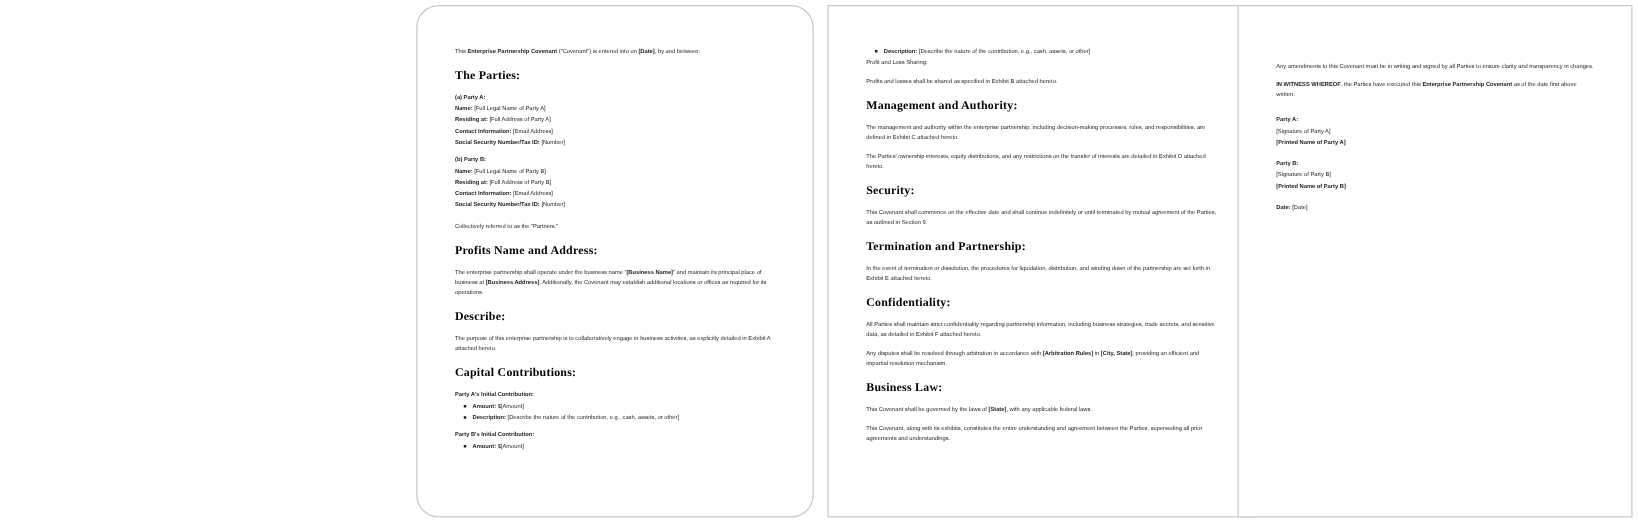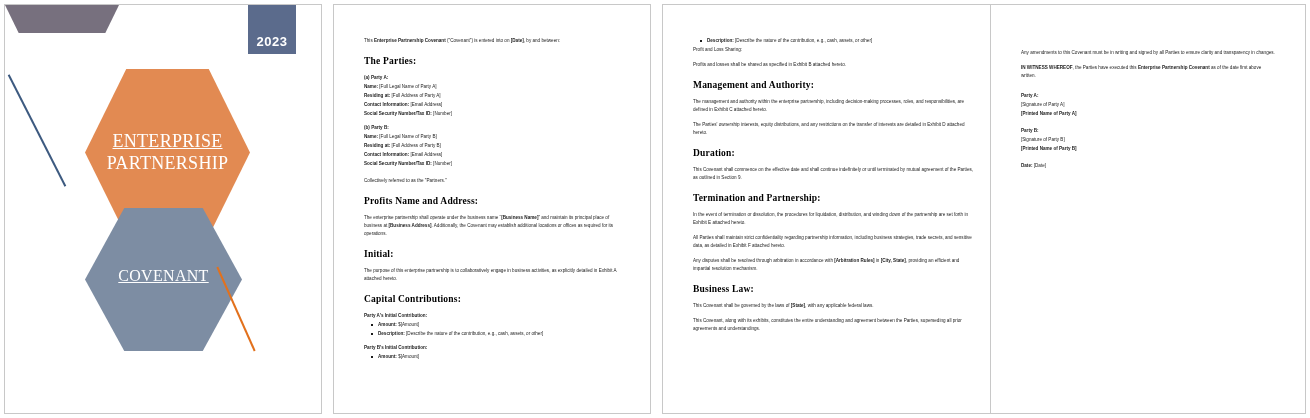--- a/index.html
+++ b/index.html
@@ -22,21 +22,21 @@
   
   .page {
     position: absolute;
     top: 4px;
     height: 410px;
     background: #ffffff;
     border: 1px solid #c8c8c8;
     overflow: hidden;
   }
   .page-1 { left: 4px;    width: 318px; }
-  .page-2 { left: 333px;  width: 318px; }
+  .page-2 { left: 333px;  width: 318px; border-radius: 18px; }
   .page-3 { left: 662px;  width: 344px; }
   .page-4 { left: 990px;  width: 316px; }
 
   
   .cover { position: relative; width: 100%; height: 100%; }
 
   .year-badge {
     position: absolute;
     left: 243px;
     top: 0px;
@@ -189,45 +189,20 @@
   }
 
   .spacer-sm { height: 5px; }
   .spacer-md { height: 8px; }
 </style>
 </head>
 <body>
 
 <div class="viewport">
 
-  <div class="page page-1">
-    <div class="cover">
-
-      <div class="deco-line deco-line-navy"></div>
-
-      <div class="year-badge">
-        <span>2023</span>
-      </div>
-
-      <div class="hex-stack">
-        <div class="hex hex-top"></div>
-        <div class="hex hex-bottom"></div>
-        <div class="hex-overlap"></div>
-      </div>
-
-      <div class="hex-title">
-        <span class="line-1">ENTERPRISE</span>
-        <span class="line-2">PARTNERSHIP</span>
-      </div>
-
-      <div class="hex-subtitle">COVENANT</div>
-
-      <div class="deco-line deco-line-orange"></div>
-    </div>
-  </div>
 
   <div class="page page-2">
     <div class="doc-body">
 
       <p class="p"><span>This </span><span class="b">Enterprise Partnership Covenant</span><span> ("Covenant") is entered into on </span><span class="b">[Date]</span><span>, by and between:</span></p>
 
       <h1 class="h1">The Parties:</h1>
 
       <p class="p-tight b">(a) Party A:</p>
       <p class="p-tight"><span class="b">Name:</span><span> [Full Legal Name of Party A]</span></p>
@@ -244,21 +219,21 @@
       <p class="p-tight"><span class="b">Social Security Number/Tax ID:</span><span> [Number]</span></p>
 
       <div class="spacer-md"></div>
 
       <p class="p">Collectively referred to as the "Partners."</p>
 
       <h1 class="h1">Profits Name and Address:</h1>
 
       <p class="p"><span>The enterprise partnership shall operate under the business name “</span><span class="b">[Business Name]</span><span>” and maintain its principal place of business at </span><span class="b">[Business Address]</span><span>. Additionally, the Covenant may establish additional locations or offices as required for its operations.</span></p>
 
-      <h1 class="h1">Initial:</h1>
+      <h1 class="h1">Describe:</h1>
 
       <p class="p">The purpose of this enterprise partnership is to collaboratively engage in business activities, as explicitly detailed in Exhibit A attached hereto.</p>
 
       <h1 class="h1">Capital Contributions:</h1>
 
       <p class="p-tight b">Party A's Initial Contribution:</p>
       <ul class="bullets">
         <li><span class="b">Amount:</span><span> $[Amount]</span></li>
         <li><span class="b">Description:</span><span> [Describe the nature of the contribution, e.g., cash, assets, or other]</span></li>
       </ul>
@@ -281,28 +256,29 @@
       </ul>
       <p class="p">Profit and Loss Sharing:</p>
 
       <p class="p">Profits and losses shall be shared as specified in Exhibit B attached hereto.</p>
 
       <h1 class="h1">Management and Authority:</h1>
 
       <p class="p">The management and authority within the enterprise partnership, including decision-making processes, roles, and responsibilities, are defined in Exhibit C attached hereto.</p>
       <p class="p">The Parties' ownership interests, equity distributions, and any restrictions on the transfer of interests are detailed in Exhibit D attached hereto.</p>
 
-      <h1 class="h1">Duration:</h1>
+      <h1 class="h1">Security:</h1>
 
       <p class="p">This Covenant shall commence on the effective date and shall continue indefinitely or until terminated by mutual agreement of the Parties, as outlined in Section 9.</p>
 
       <h1 class="h1">Termination and Partnership:</h1>
 
       <p class="p">In the event of termination or dissolution, the procedures for liquidation, distribution, and winding down of the partnership are set forth in Exhibit E attached hereto.</p>
 
+      <h1 class="h1">Confidentiality:</h1>
 
       <p class="p">All Parties shall maintain strict confidentiality regarding partnership information, including business strategies, trade secrets, and sensitive data, as detailed in Exhibit F attached hereto.</p>
 
       <p class="p"><span>Any disputes shall be resolved through arbitration in accordance with </span><span class="b">[Arbitration Rules]</span><span> in </span><span class="b">[City, State]</span><span>, providing an efficient and impartial resolution mechanism.</span></p>
 
       <h1 class="h1">Business Law:</h1>
 
       <p class="p"><span>This Covenant shall be governed by the laws of </span><span class="b">[State]</span><span>, with any applicable federal laws.</span></p>
 
       <p class="p">This Covenant, along with its exhibits, constitutes the entire understanding and agreement between the Parties, superseding all prior agreements and understandings.</p>

